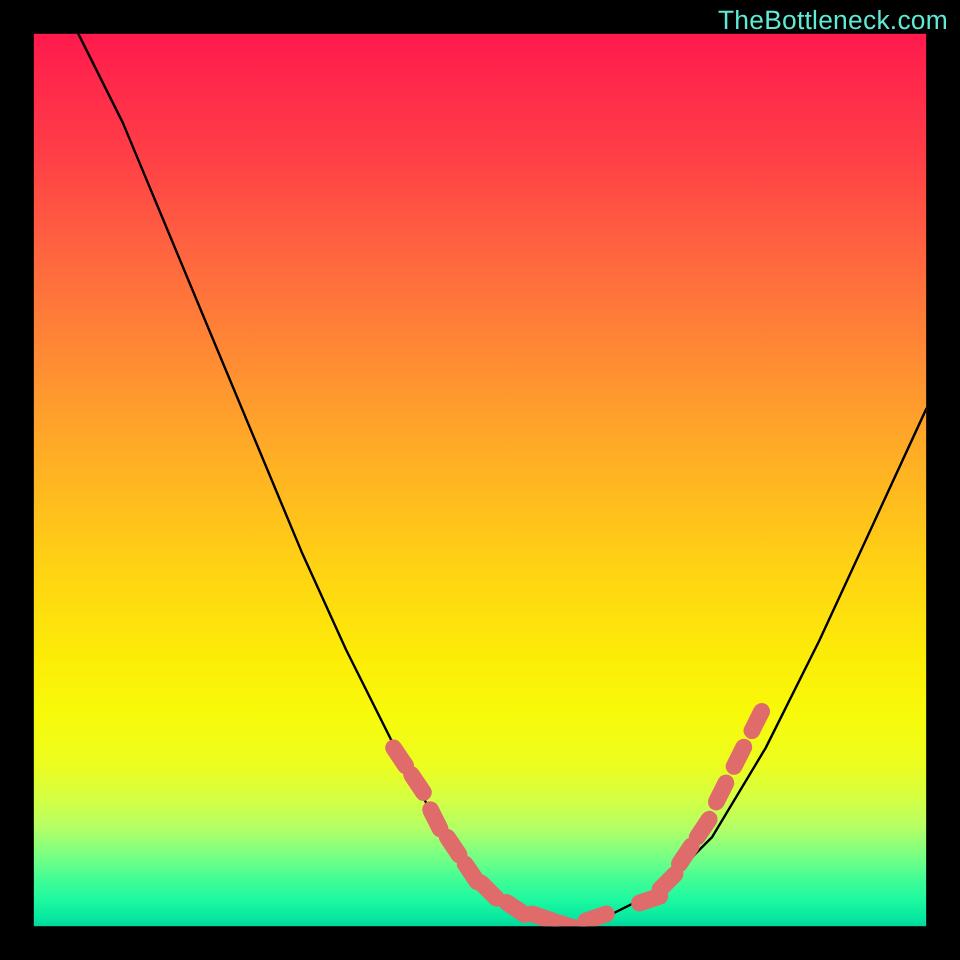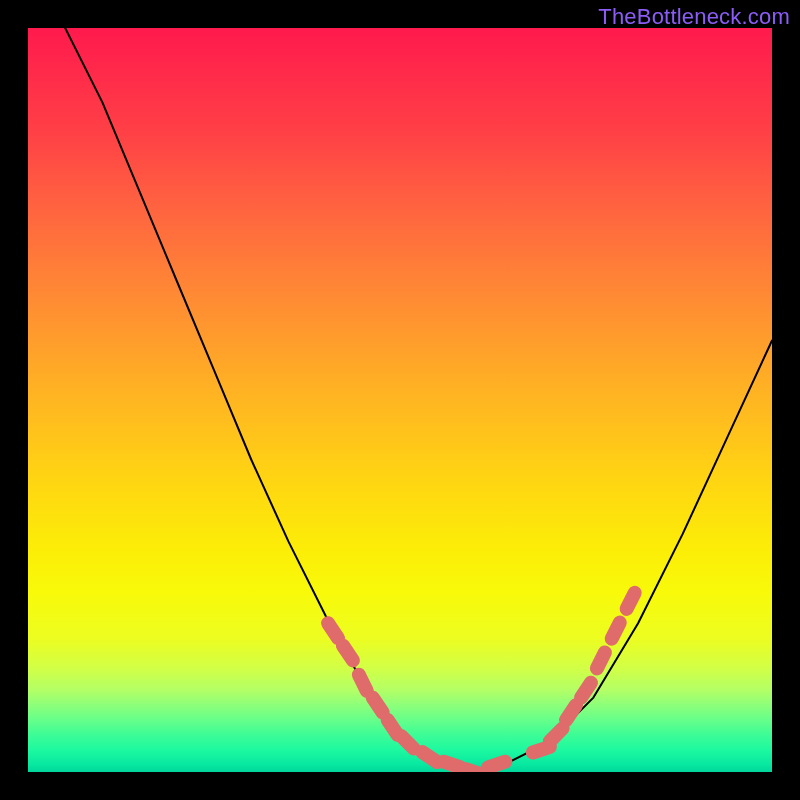--- a/index.html
+++ b/index.html
@@ -16,21 +16,21 @@
     top: 0;
     left: 0;
     width: 800px;
     height: 800px;
     background: #000;
   }
   .watermark {
     position: absolute;
     top: 4px;
     right: 10px;
-    color: #8b5cf6;
+    color: #5eead4;
     font-size: 22px;
     font-weight: 500;
     letter-spacing: 0.2px;
     user-select: none;
   }
   .plot {
     position: absolute;
     left: 28px;
     top: 28px;
     width: 744px;

